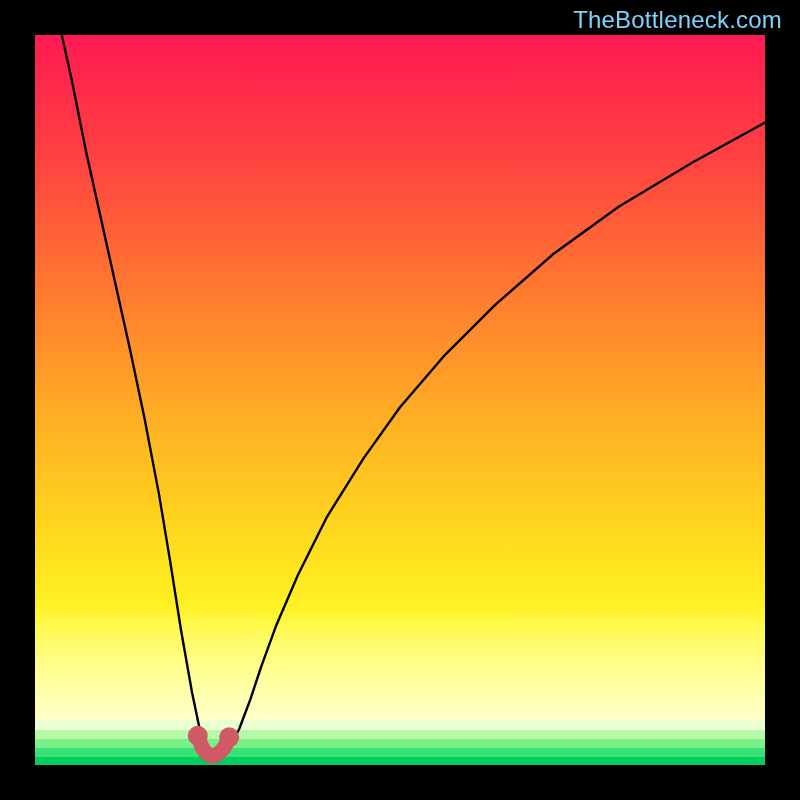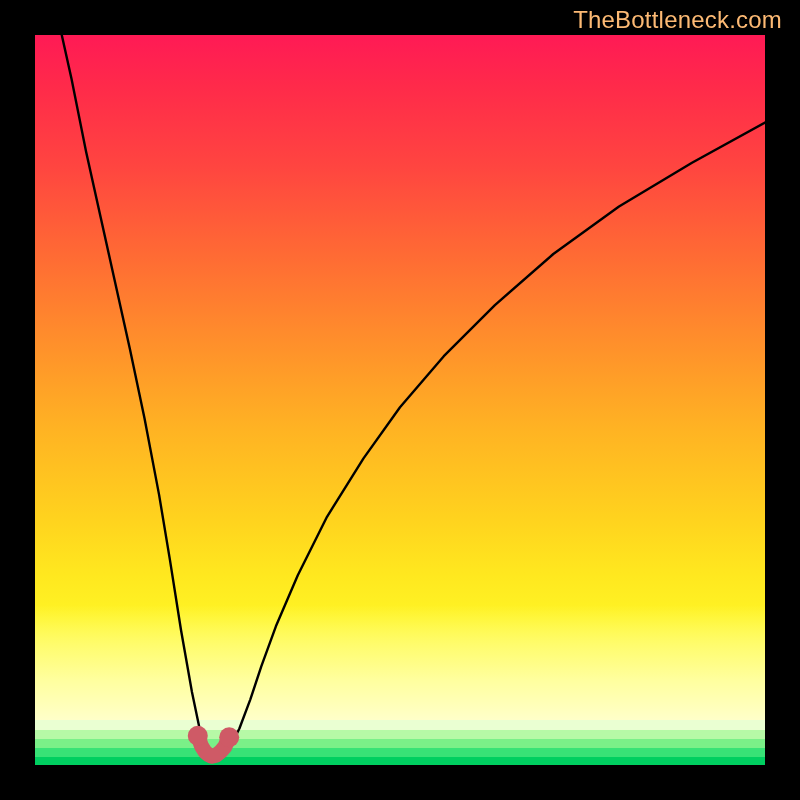--- a/index.html
+++ b/index.html
@@ -16,21 +16,21 @@
     left: 0;
     top: 0;
     width: 800px;
     height: 800px;
     background: #000;
   }
   .watermark {
     position: absolute;
     top: 6px;
     right: 18px;
-    color: #fdba74;
+    color: #7dd3fc;
     font-size: 24px;
     font-weight: 400;
     letter-spacing: 0.2px;
     user-select: none;
   }
   .plot {
     position: absolute;
     left: 35px;
     top: 35px;
     width: 730px;

